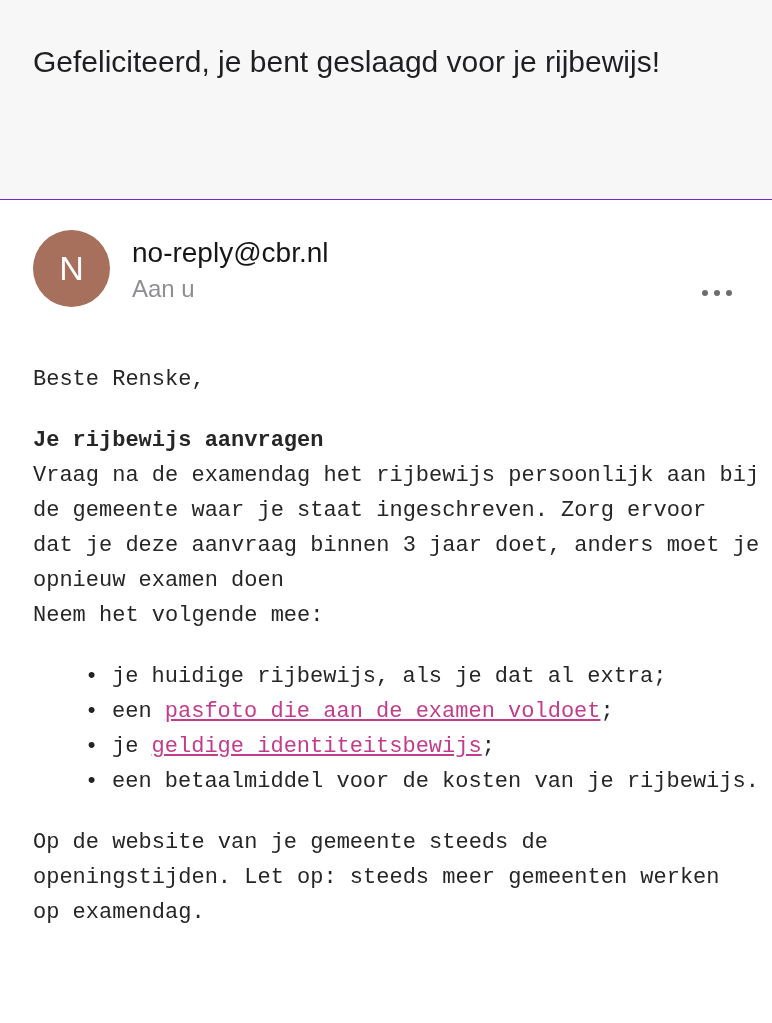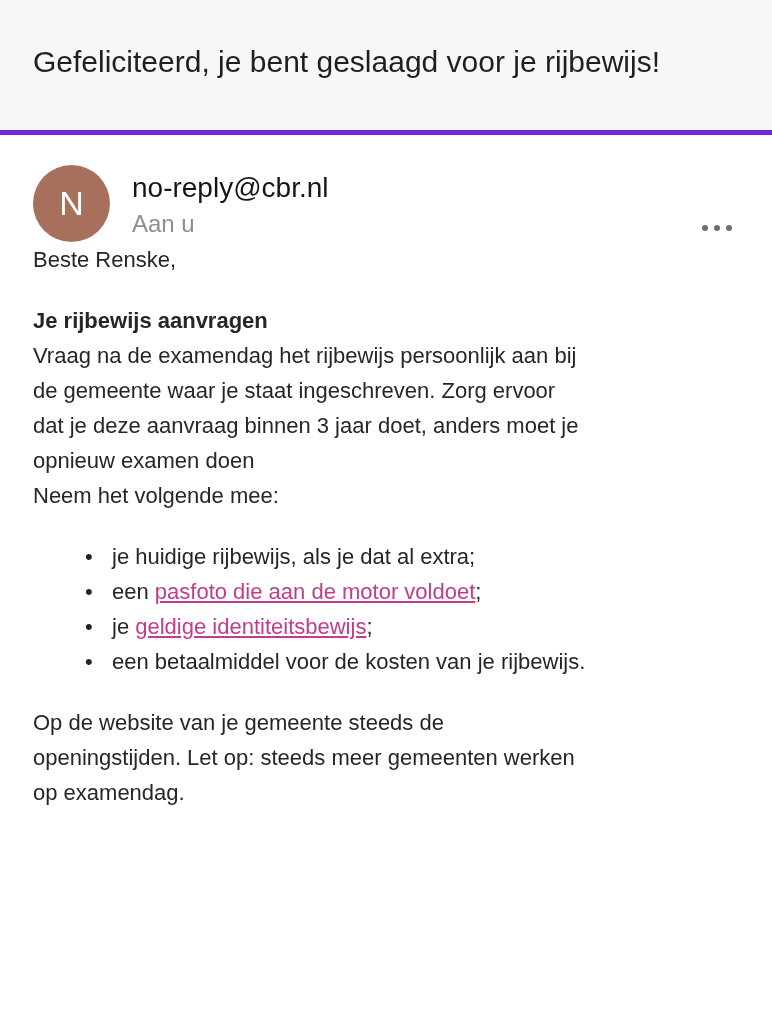--- a/index.html
+++ b/index.html
@@ -6,24 +6,24 @@
   .page{
     position:relative;
     width:772px;height:1023px;
     background:#ffffff;
     overflow:hidden;
     font-family:"Liberation Sans",sans-serif;
   }
   
   .subject-header{
     box-sizing:border-box;
-    height:135px;
+    height:200px;
     padding:40px 36px 0 33px;
     background:#f7f7f8;
-    border-bottom:5px solid #6d28d9;
+    border-bottom:1px solid #6d28d9;
   }
   .subject-title{
     font-size:30px;
     line-height:43px;
     font-weight:400;
     color:#1f1f22;
     max-width:640px;
   }
   
   .sender-row{
@@ -56,22 +56,23 @@
     display:flex;gap:6px;
     padding:6px 2px;
     cursor:pointer;
     border:none;background:transparent;
   }
   .more-btn .dot{
     width:6px;height:6px;border-radius:50%;background:#6e6e6e;
   }
   
   .email-body{
+    margin-top:55px;
     padding:0 26px 0 33px;
-    font-family:Liberation Sans, sans-serif;
+    font-family:Liberation Mono, monospace;
     font-size:22px;
     line-height:35px;
     color:#262626;
   }
   .para{margin:0 0 26px 0;}
   .para .line{white-space:nowrap;}
   .para .heading-line{font-weight:700;white-space:nowrap;}
   ul.bullet-list{
     margin:0 0 26px 0;
     padding:0 0 0 52px;
@@ -124,21 +125,21 @@
       <div class="para">
         <div class="heading-line">Je rijbewijs aanvragen</div>
         <div class="line">Vraag na de examendag het rijbewijs persoonlijk aan bij</div>
         <div class="line">de gemeente waar je staat ingeschreven. Zorg ervoor</div>
         <div class="line">dat je deze aanvraag binnen 3 jaar doet, anders moet je</div>
         <div class="line">opnieuw examen doen</div>
         <div class="line">Neem het volgende mee:</div>
       </div>
       <ul class="bullet-list">
         <li>je huidige rijbewijs, als je dat al extra;</li>
-        <li>een <a class="body-link" style="color: rgb(194, 60, 140);">pasfoto die aan de motor voldoet</a>;</li>
+        <li>een <a class="body-link" style="color: rgb(194, 60, 140);">pasfoto die aan de examen voldoet</a>;</li>
         <li>je <a class="body-link" style="color: rgb(194, 60, 140);">geldige identiteitsbewijs</a>;</li>
         <li>een betaalmiddel voor de kosten van je rijbewijs.</li>
       </ul>
       <div class="para">
         <div class="line">Op de website van je gemeente steeds de</div>
         <div class="line">openingstijden. Let op: steeds meer gemeenten werken</div>
         <div class="line">op examendag.</div>
       </div>
     </div>
 

